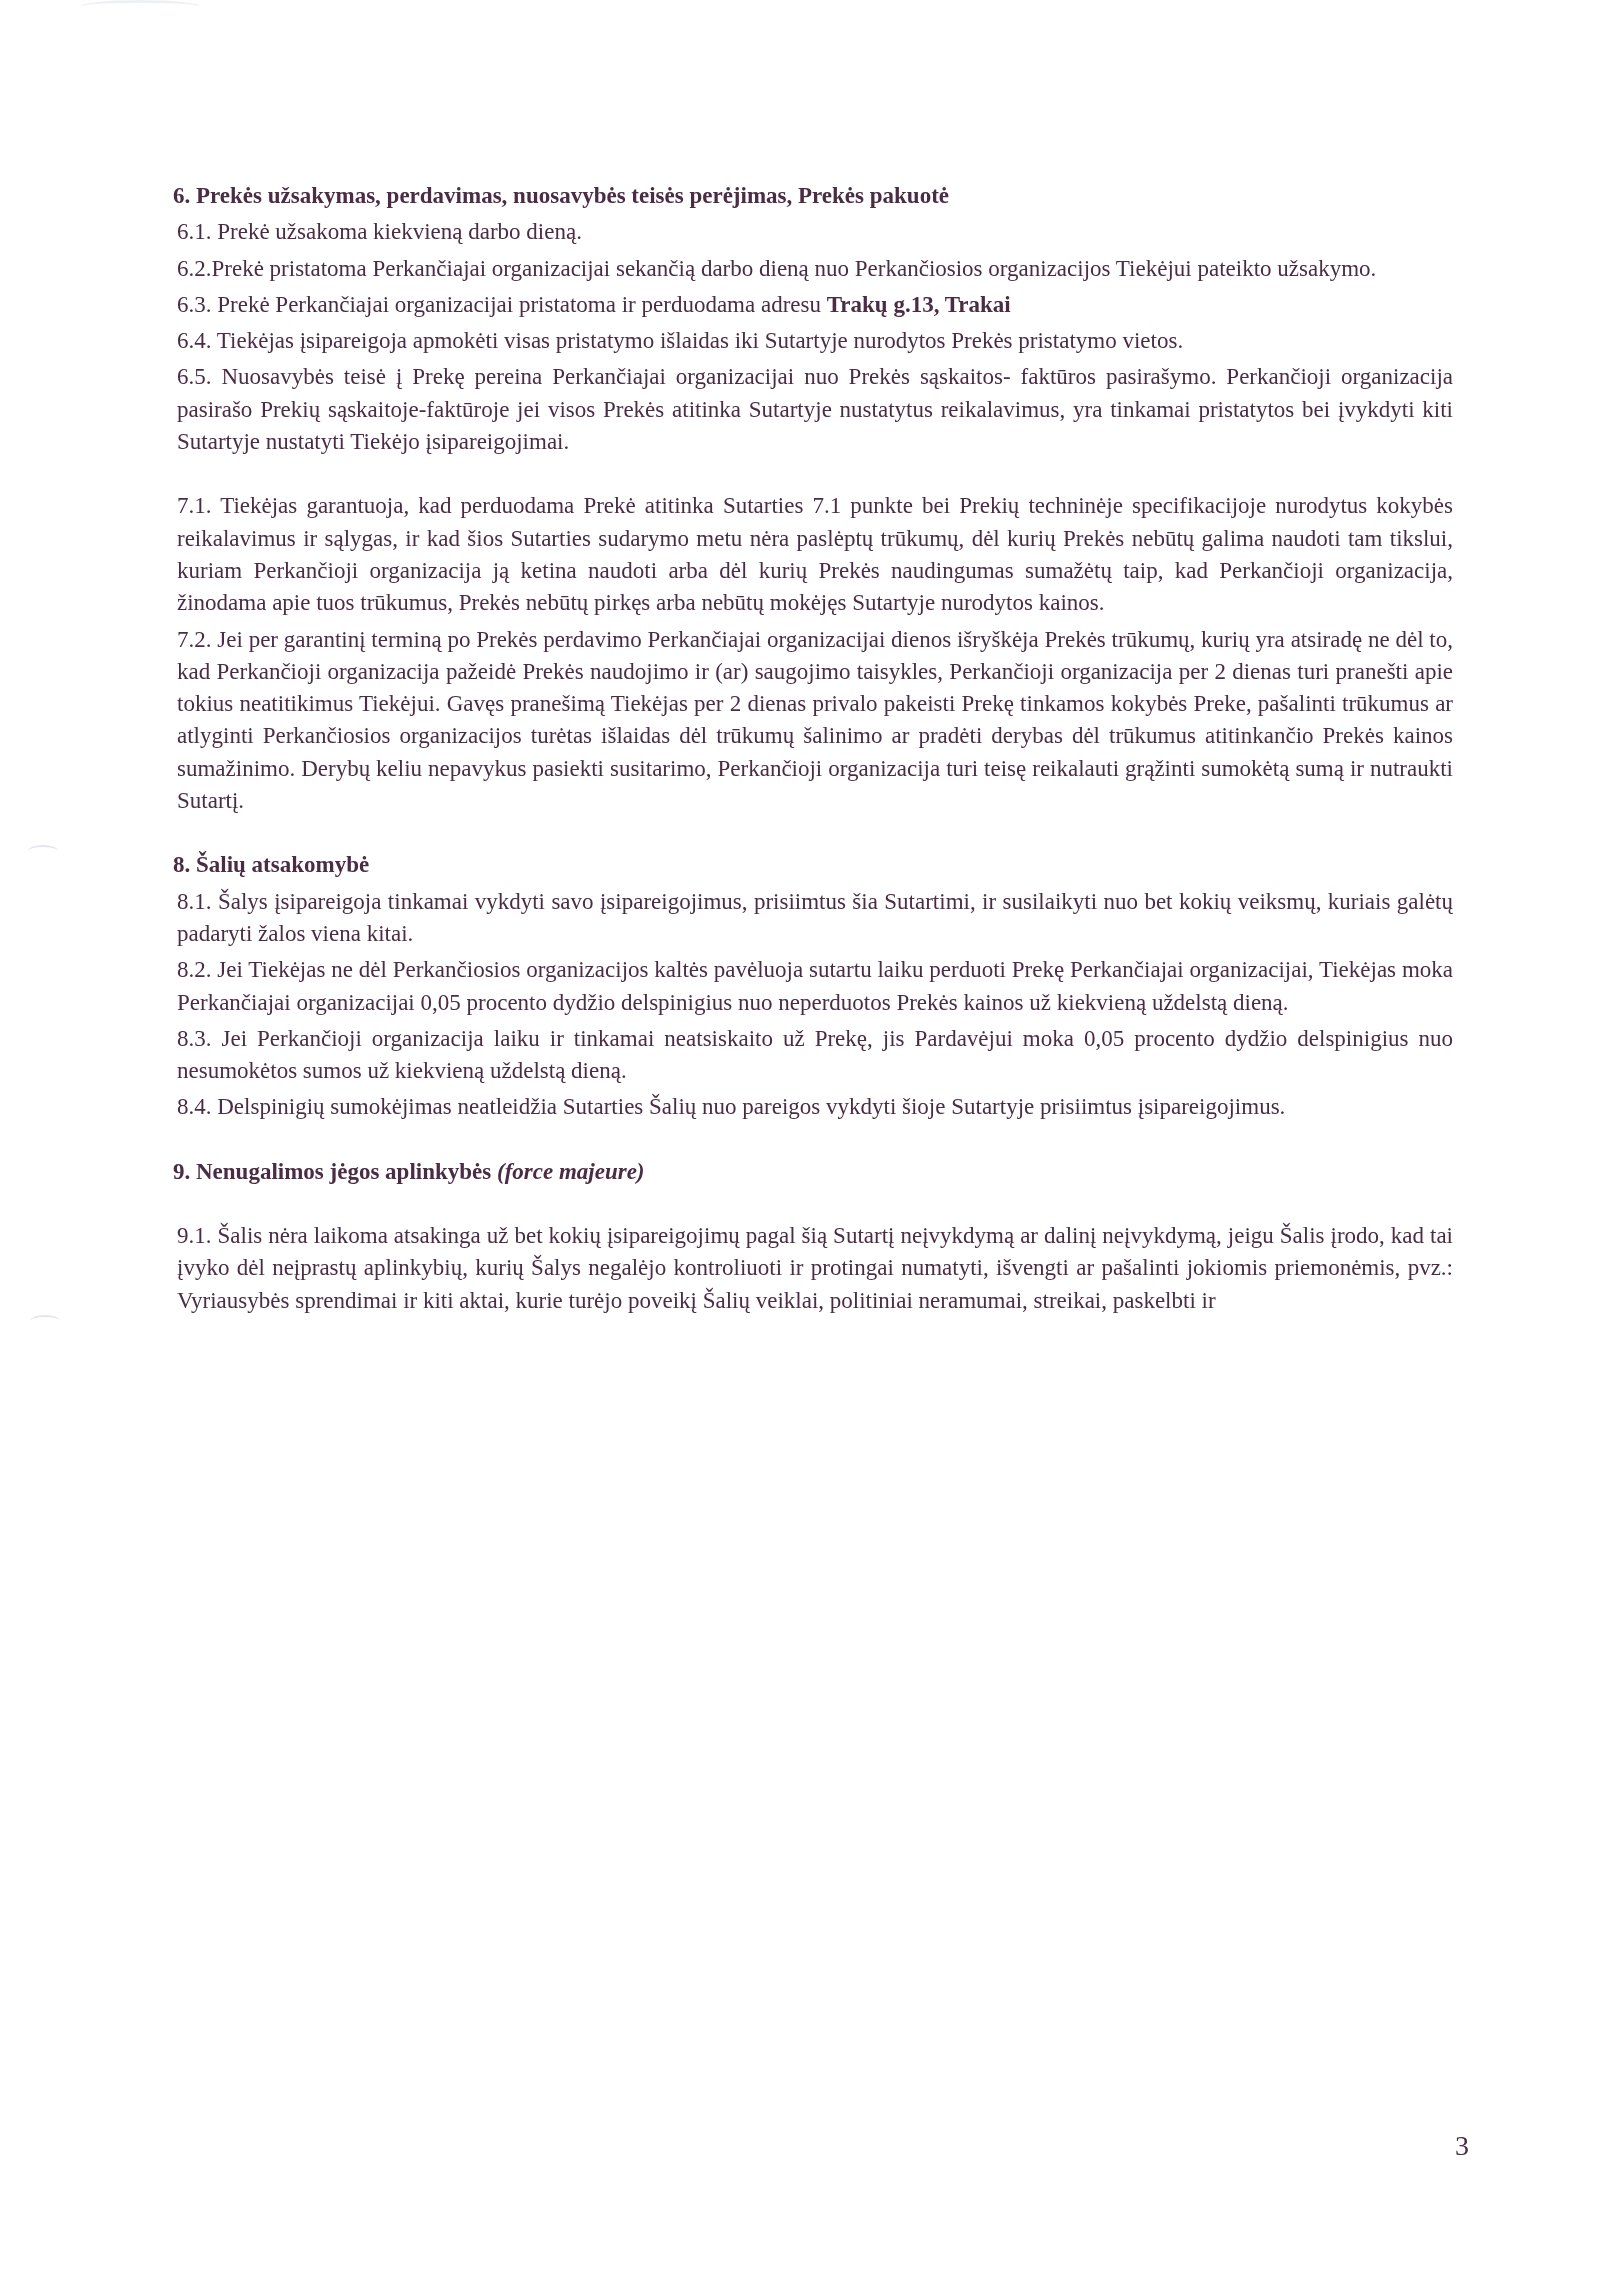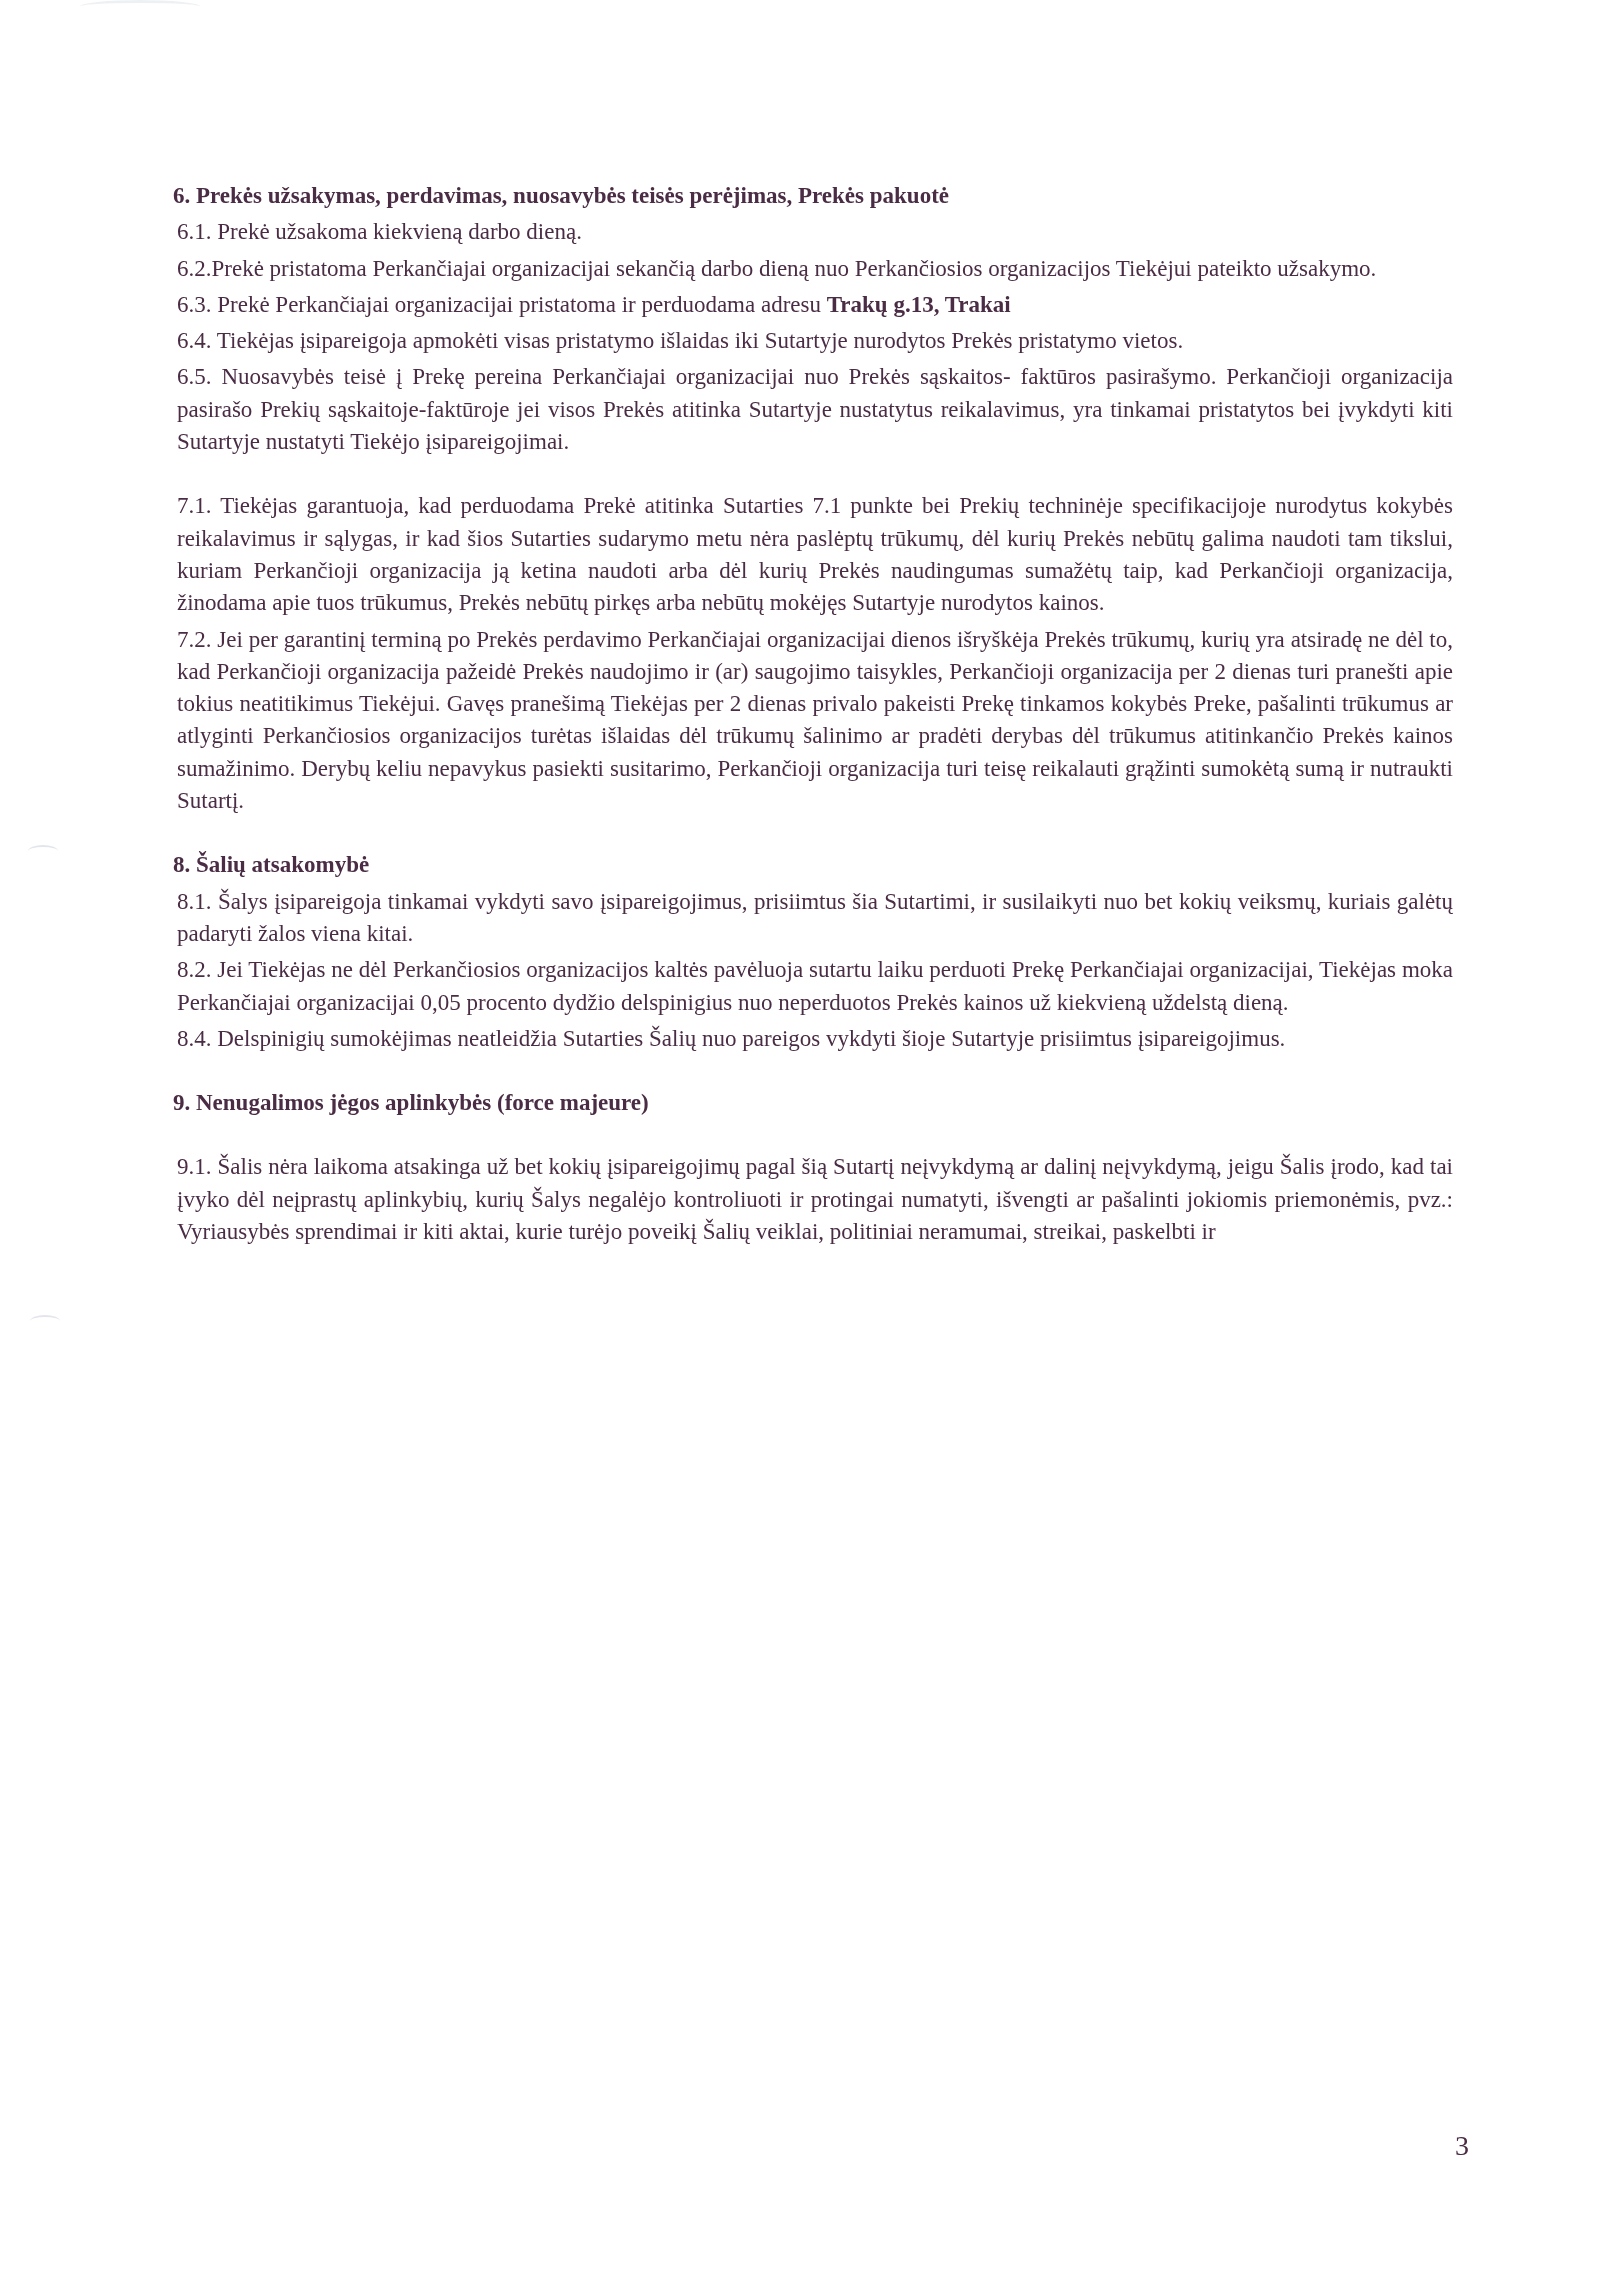--- a/index.html
+++ b/index.html
@@ -8,21 +8,21 @@
       font-family: "Liberation Serif", "DejaVu Serif", serif;
       color: #4a2c45;
     }
     .page {
       position: absolute; left: 173px; top: 180px; width: 1284px;
       font-size: 23px; line-height: 32.3px;
     }
     .section { margin: 0; }
     .section + .section { margin-top: 32px; }
     .heading { font-weight: bold; margin: 0; }
-    .heading .ital { font-weight: bold; margin-top: 24px; }
+    .heading .ital { font-style: italic; font-weight: bold; margin-top: 24px; }
     .para { margin: 4px; text-align: justify; }
     .para.gap { margin-top: 32px; }
     .addr { font-weight: bold; }
     .page-number {
       position: absolute; left: 1455px; top: 2130px;
       font-size: 28px;
     }
     .mark {
       position: absolute; width: 30px; height: 10px;
       border-top: 2px solid #d8dbe6; border-radius: 50% 50% 0 0;
@@ -52,20 +52,21 @@
 
   <div class="section">
     <p class="para">7.1. Tiekėjas garantuoja, kad perduodama Prekė atitinka Sutarties 7.1 punkte bei Prekių techninėje specifikacijoje nurodytus kokybės reikalavimus ir sąlygas, ir kad šios Sutarties sudarymo metu nėra paslėptų trūkumų, dėl kurių Prekės nebūtų galima naudoti tam tikslui, kuriam Perkančioji organizacija ją ketina naudoti arba dėl kurių Prekės naudingumas sumažėtų taip, kad Perkančioji organizacija, žinodama apie tuos trūkumus, Prekės nebūtų pirkęs arba nebūtų mokėjęs Sutartyje nurodytos kainos.</p>
     <p class="para">7.2. Jei per garantinį terminą po Prekės perdavimo Perkančiajai organizacijai dienos išryškėja Prekės trūkumų, kurių yra atsiradę ne dėl to, kad Perkančioji organizacija pažeidė Prekės naudojimo ir (ar) saugojimo taisykles, Perkančioji organizacija per 2 dienas turi pranešti apie tokius neatitikimus Tiekėjui. Gavęs pranešimą Tiekėjas per 2 dienas privalo pakeisti Prekę tinkamos kokybės Preke, pašalinti trūkumus ar atlyginti Perkančiosios organizacijos turėtas išlaidas dėl trūkumų šalinimo ar pradėti derybas dėl trūkumus atitinkančio Prekės kainos sumažinimo. Derybų keliu nepavykus pasiekti susitarimo, Perkančioji organizacija turi teisę reikalauti grąžinti sumokėtą sumą ir nutraukti Sutartį.</p>
   </div>
 
   <div class="section">
     <p class="heading">8. Šalių atsakomybė</p>
     <p class="para">8.1. Šalys įsipareigoja tinkamai vykdyti savo įsipareigojimus, prisiimtus šia Sutartimi, ir susilaikyti nuo bet kokių veiksmų, kuriais galėtų padaryti žalos viena kitai.</p>
     <p class="para">8.2. Jei Tiekėjas ne dėl Perkančiosios organizacijos kaltės pavėluoja sutartu laiku perduoti Prekę Perkančiajai organizacijai, Tiekėjas moka Perkančiajai organizacijai 0,05 procento dydžio delspinigius nuo neperduotos Prekės kainos už kiekvieną uždelstą dieną.</p>
+    <p class="para">8.3. Jei Perkančioji organizacija laiku ir tinkamai neatsiskaito už Prekę, jis Pardavėjui moka 0,05 procento dydžio delspinigius nuo nesumokėtos sumos už kiekvieną uždelstą dieną.</p>
     <p class="para">8.4. Delspinigių sumokėjimas neatleidžia Sutarties Šalių nuo pareigos vykdyti šioje Sutartyje prisiimtus įsipareigojimus.</p>
   </div>
 
   <div class="section">
     <p class="heading"><span>9. Nenugalimos jėgos aplinkybės </span><span class="ital">(force majeure)</span></p>
     <p class="para gap">9.1. Šalis nėra laikoma atsakinga už bet kokių įsipareigojimų pagal šią Sutartį neįvykdymą ar dalinį neįvykdymą, jeigu Šalis įrodo, kad tai įvyko dėl neįprastų aplinkybių, kurių Šalys negalėjo kontroliuoti ir protingai numatyti, išvengti ar pašalinti jokiomis priemonėmis, pvz.: Vyriausybės sprendimai ir kiti aktai, kurie turėjo poveikį Šalių veiklai, politiniai neramumai, streikai, paskelbti ir</p>
   </div>
 
 </div>
 

